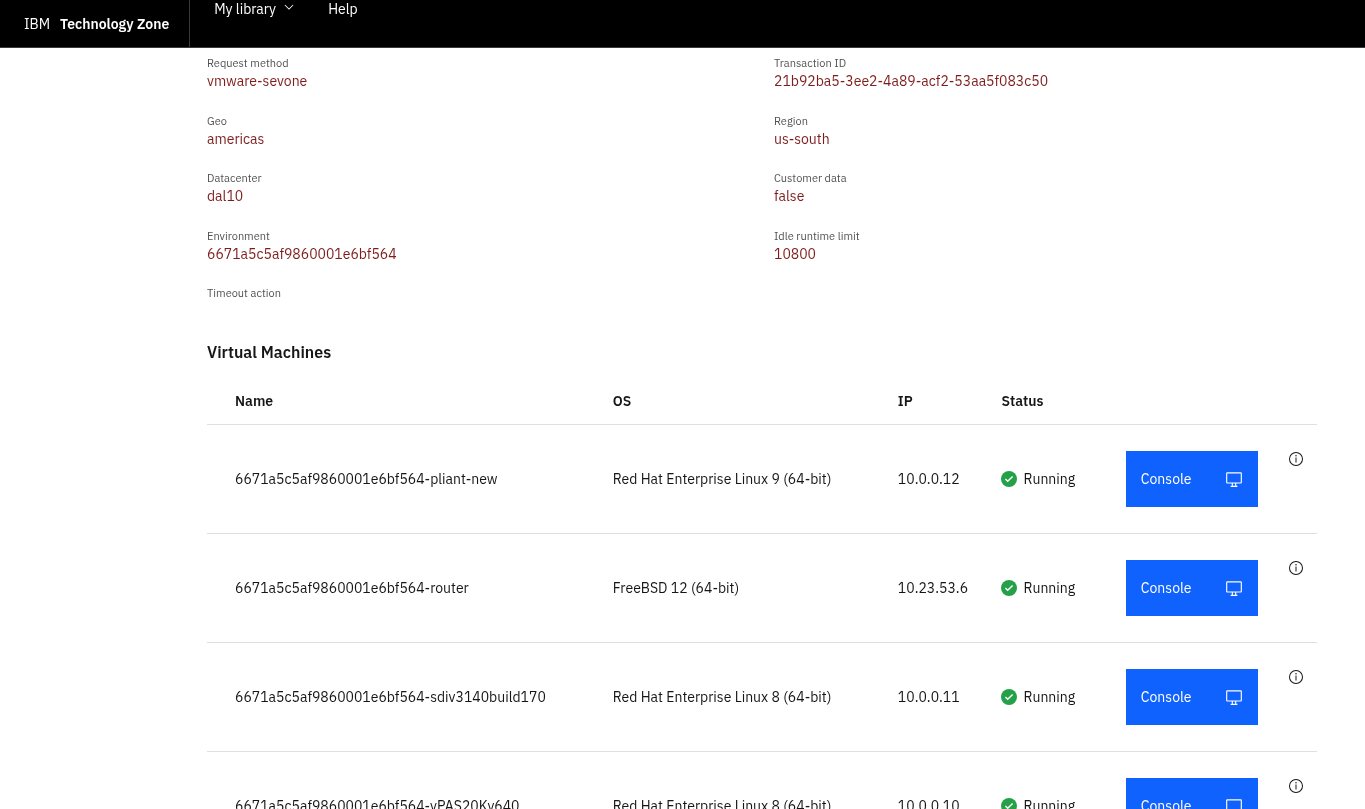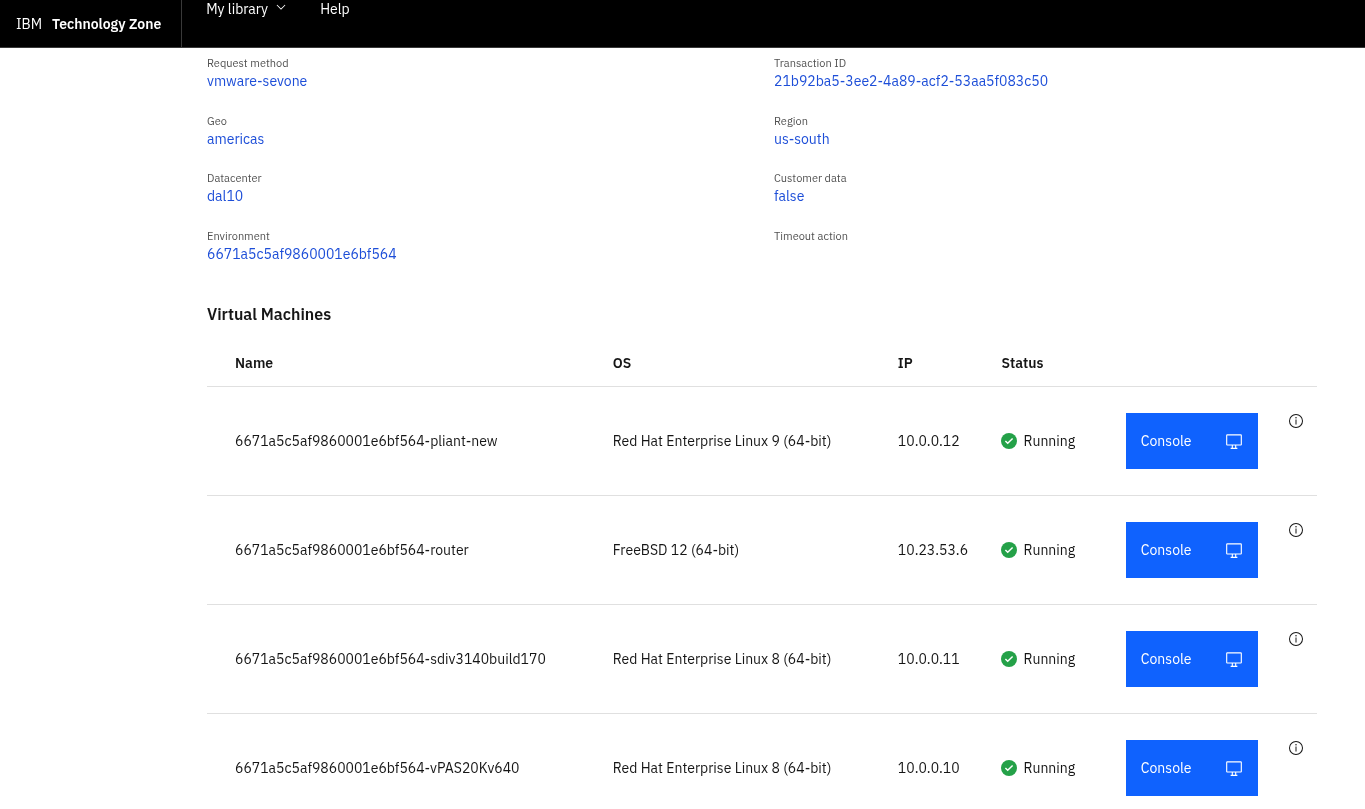--- a/index.html
+++ b/index.html
@@ -8,21 +8,21 @@
     background: #f4f4f4;
     color: #161616;
     font-size: 14px;
   }
   .header {
     background: #000;
     color: #fff;
     height: 48px;
     display: flex;
     align-items: center;
-    padding: 0 16px;
+    padding: 0 24px;
     border-bottom: 1px solid #393939;
   }
   .header-brand {
     font-size: 14px;
     padding-right: 20px;
     border-right: 1px solid #393939;
     height: 100%;
     display: flex;
     align-items: center;
     margin-right: 8px;
@@ -56,21 +56,21 @@
     row-gap: 22px;
     padding: 8px 48px 0 207px;
   }
   .field-label {
     font-size: 11px;
     color: #525252;
     margin-bottom: 2px;
   }
   .field-value {
     font-size: 14px;
-    color: #1d4ed8;
+    color: #7f1d1d;
     line-height: 1.4;
   }
   .section-title {
     font-size: 16px;
     font-weight: 600;
     padding: 40px 48px 20px 207px;
   }
   .vm-table {
     width: 100%;
     padding: 0 48px 0 207px;
@@ -177,20 +177,24 @@
     </div>
     <div>
       <div class="field-label">Customer data</div>
       <div class="field-value">false</div>
     </div>
     <div>
       <div class="field-label">Environment</div>
       <div class="field-value">6671a5c5af9860001e6bf564</div>
     </div>
     <div>
+      <div class="field-label">Idle runtime limit</div>
+      <div class="field-value">10800</div>
+    </div>
+    <div>
       <div class="field-label">Timeout action</div>
       <div class="field-value"></div>
     </div>
   </div>
 
   <div class="section-title">Virtual Machines</div>
 
   <div class="vm-table">
     <table>
       <thead>

